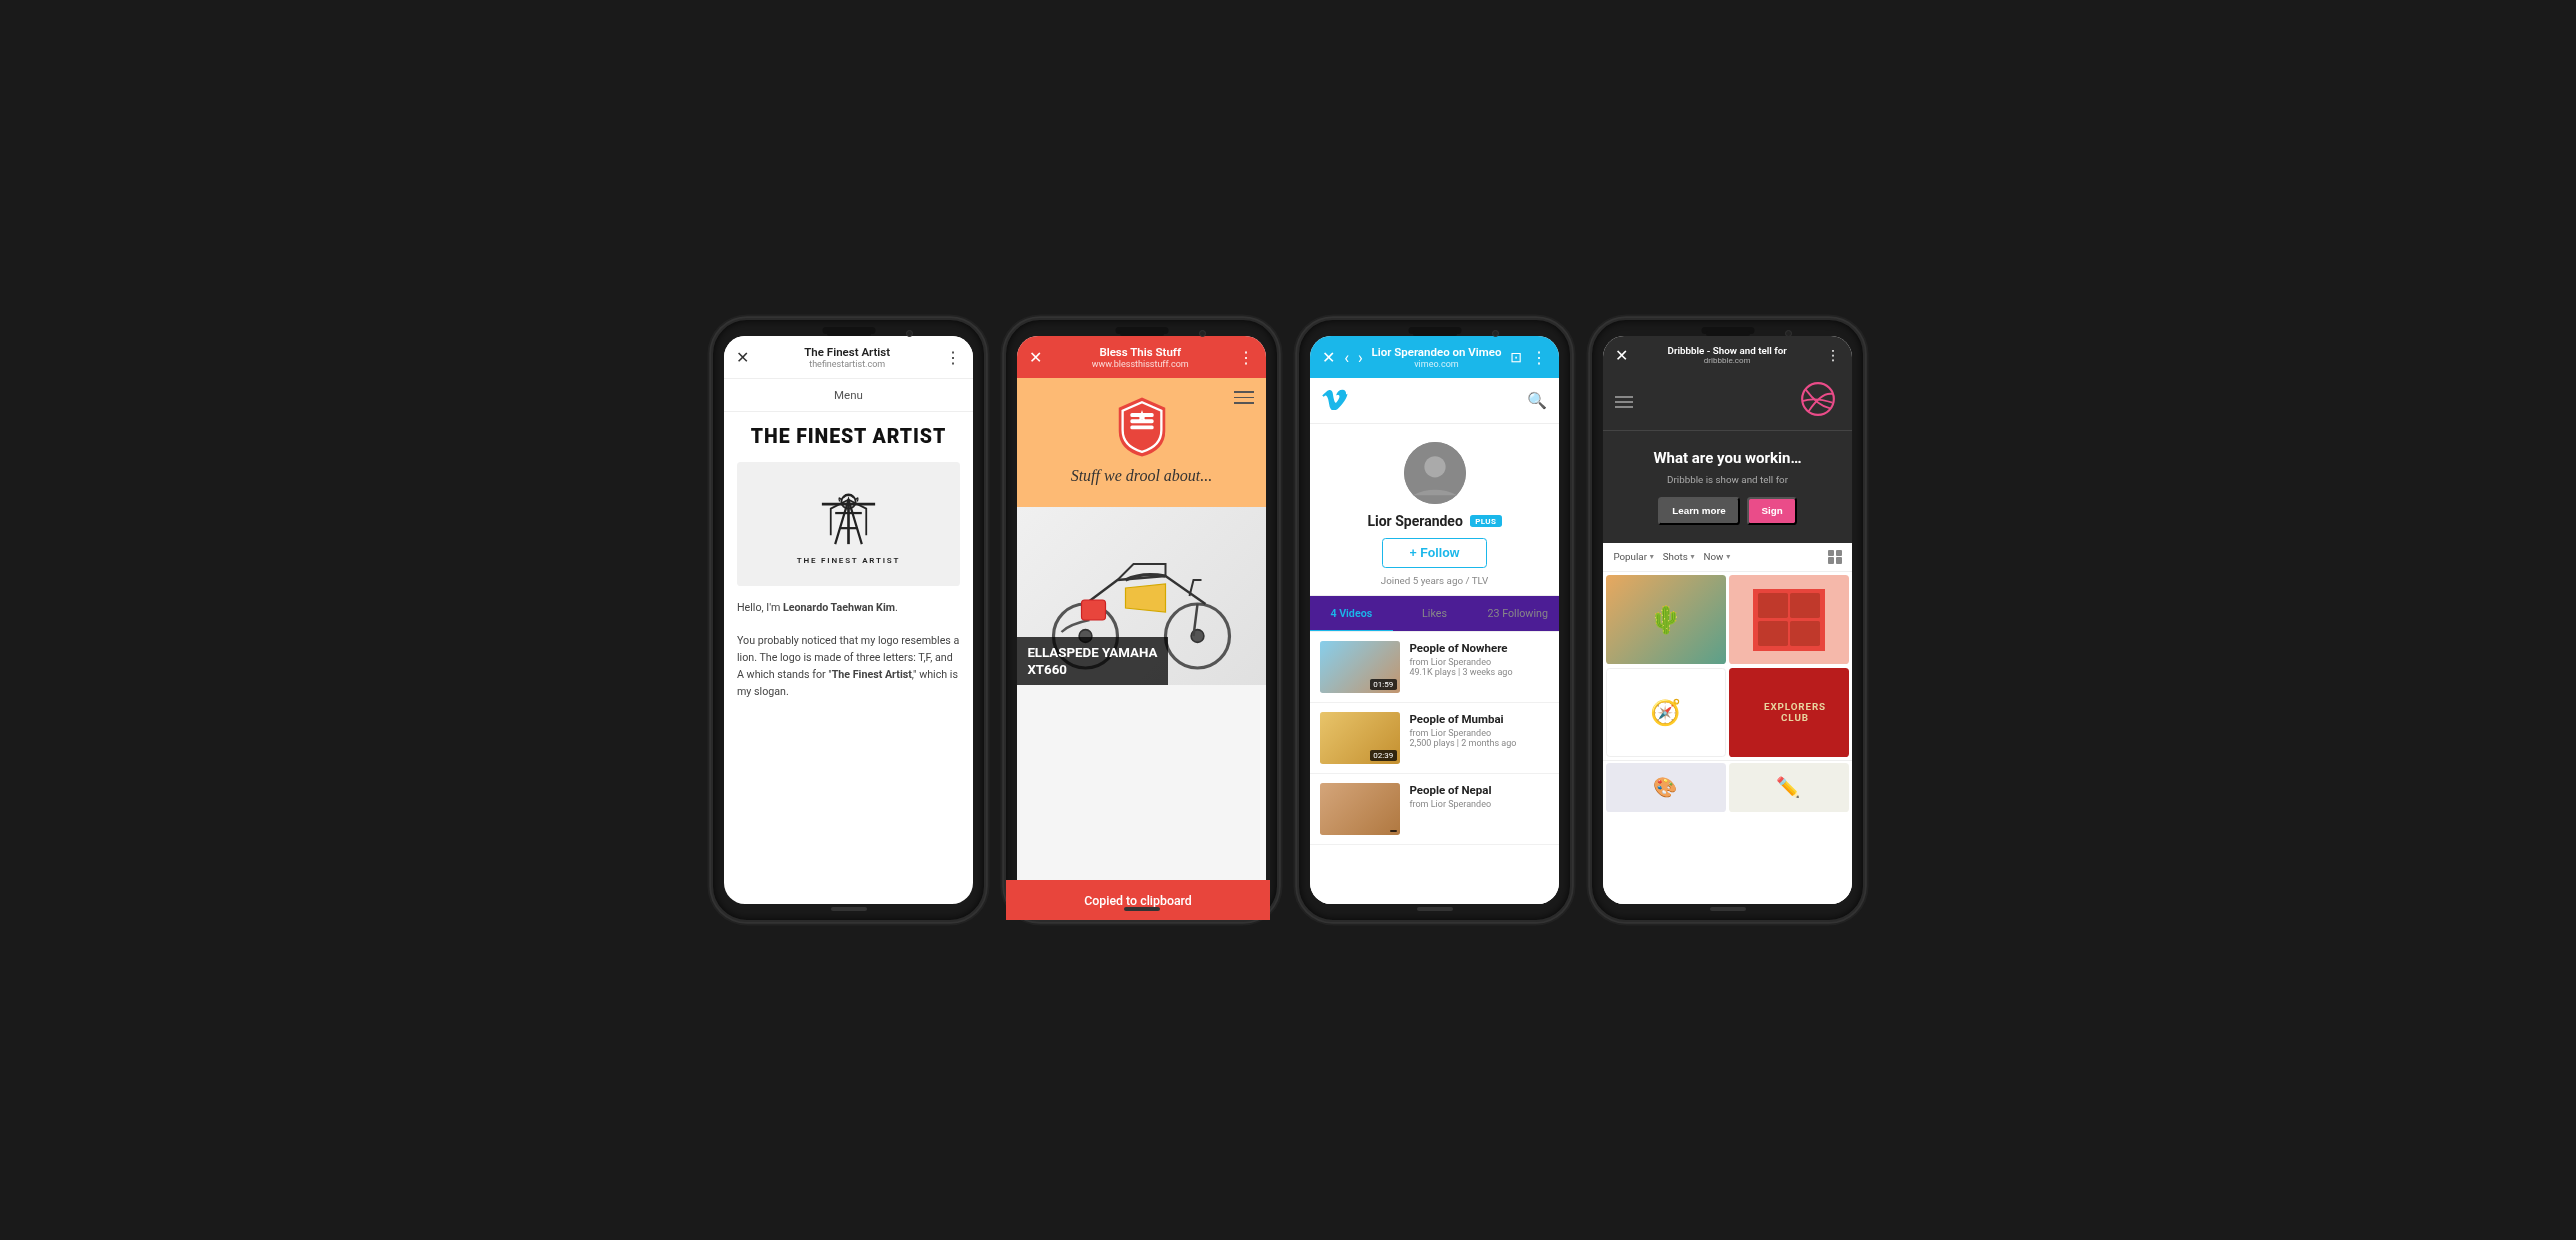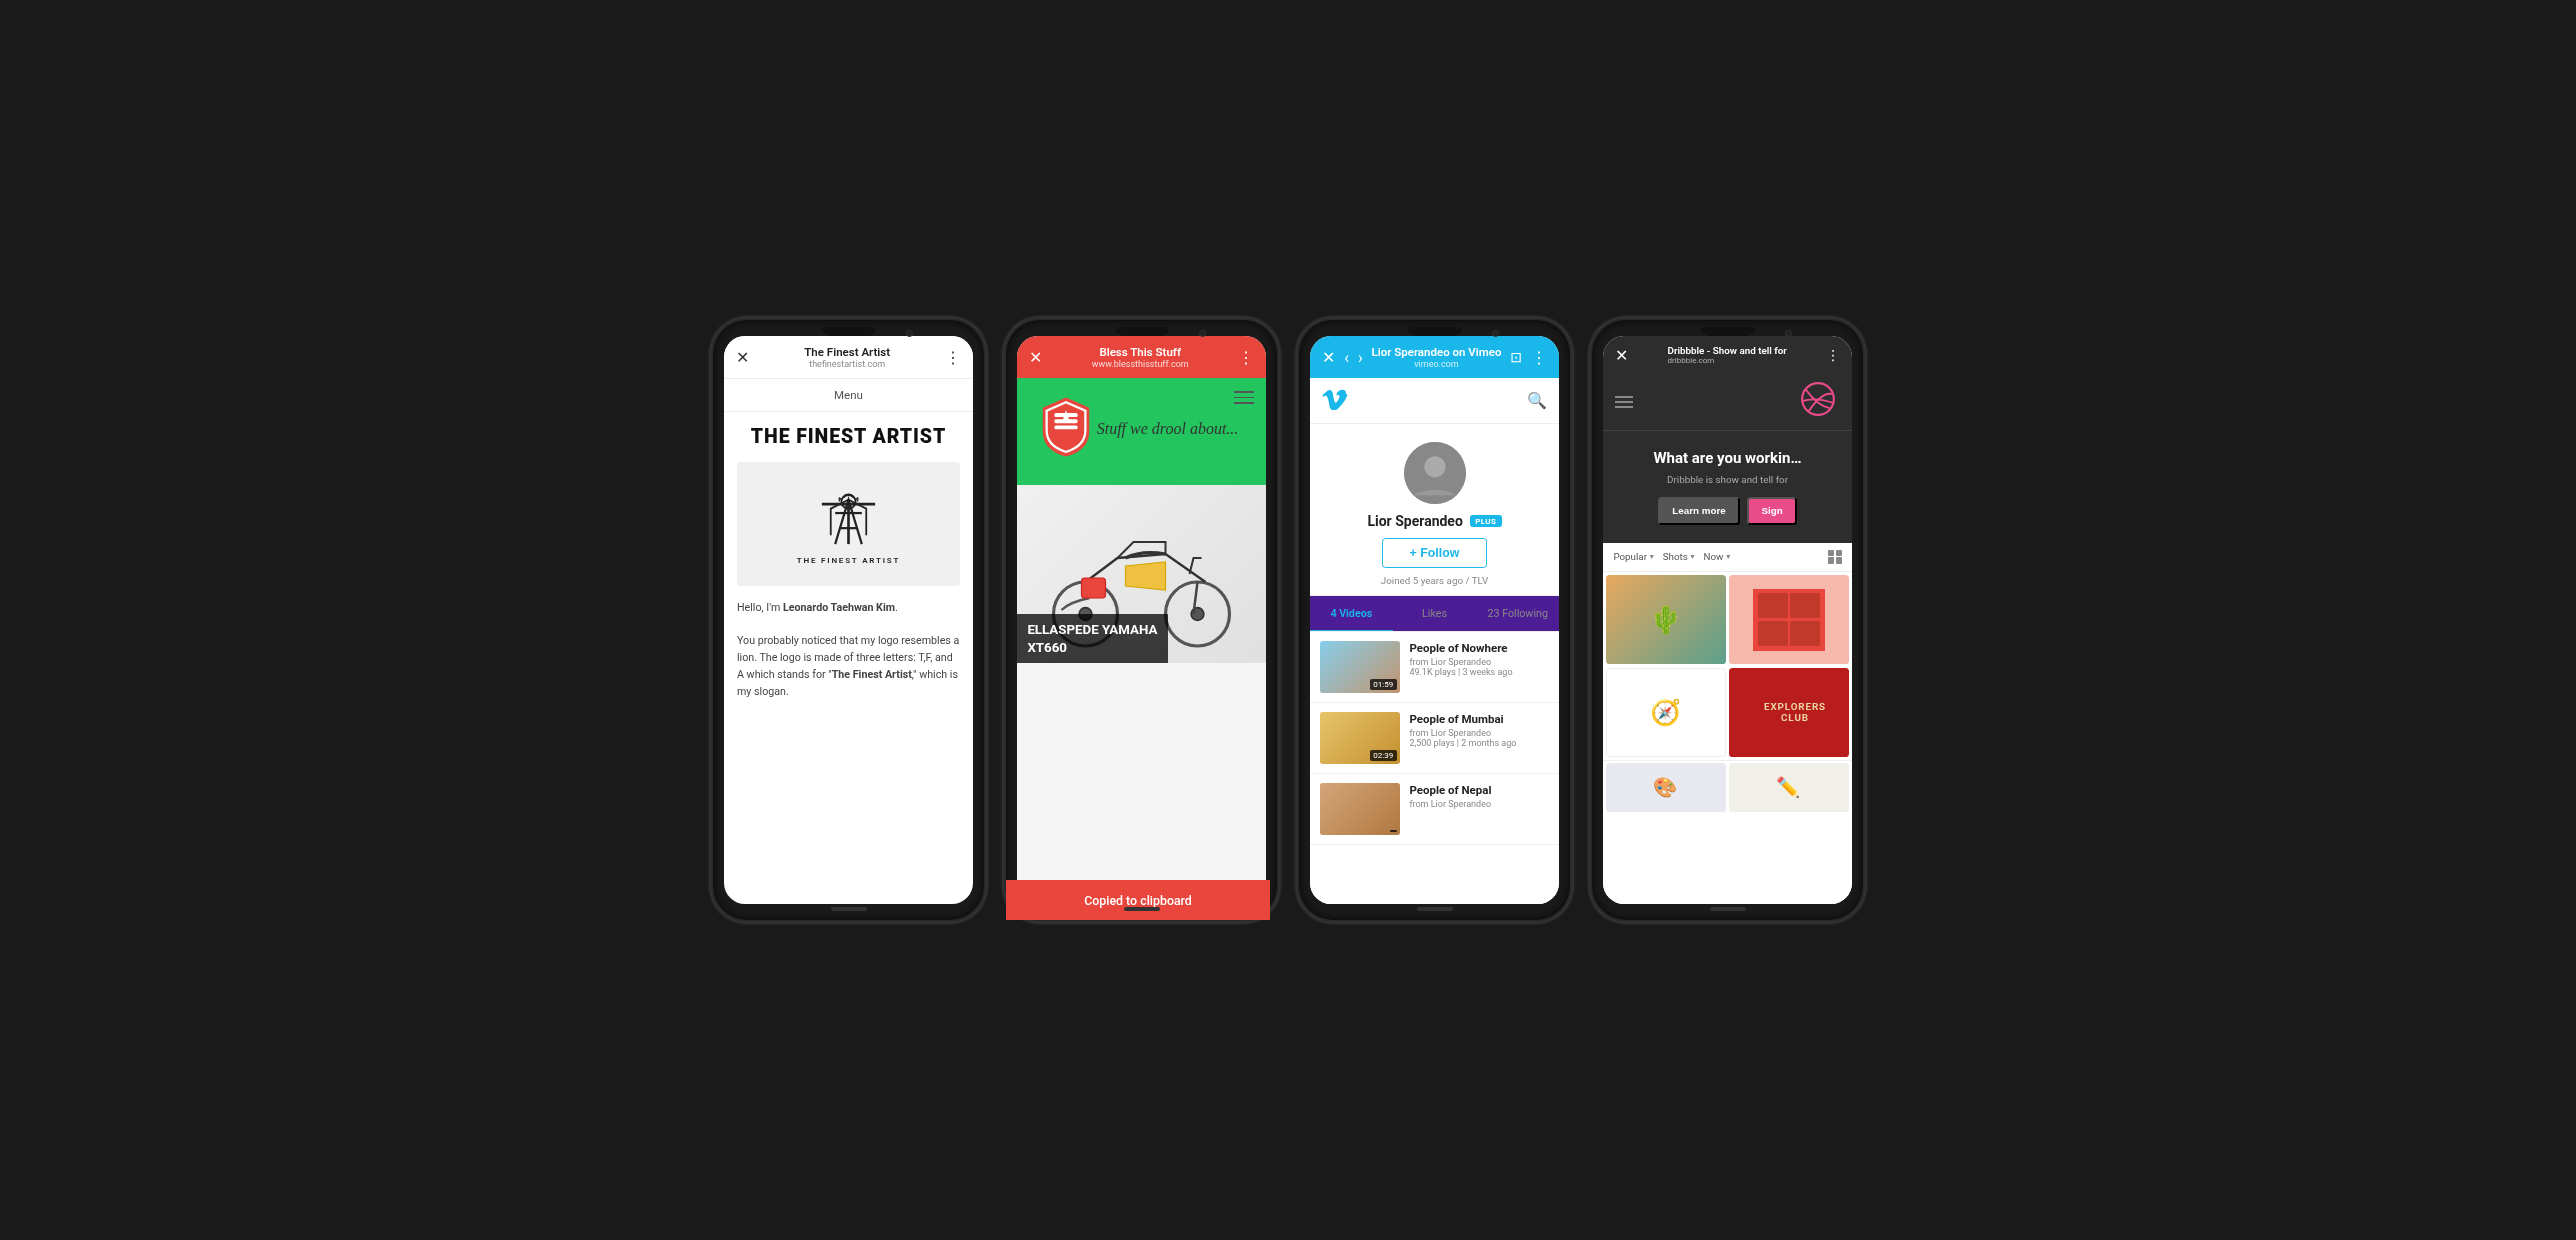--- a/index.html
+++ b/index.html
@@ -209,23 +209,23 @@
       font-size: 9px;
       color: rgba(255,255,255,0.8);
     }
 
     .p2-header-menu {
       color: white;
       font-size: 16px;
     }
 
     .p2-hero {
-      background: #22c55e;
-      display: flex;
-      flex-direction: row;
+      background: #fdba74;
+      display: flex;
+      flex-direction: column;
       align-items: center;
       padding: 18px;
     }
 
     .p2-logo-shield {
       width: 62px;
       height: 62px;
       margin-bottom: 9px;
     }
 
@@ -475,21 +475,21 @@
       justify-content: space-between;
       padding: 9px 12.4px;
     }
 
     .p4-header-close {
       color: white;
       font-size: 16px;
     }
 
     .p4-header-title {
-      text-align: left;
+      text-align: center;
     }
 
     .p4-header-title h3 {
       font-size: 9.8px;
       font-weight: 600;
       color: white;
     }
 
     .p4-header-title p {
       font-size: 8px;

